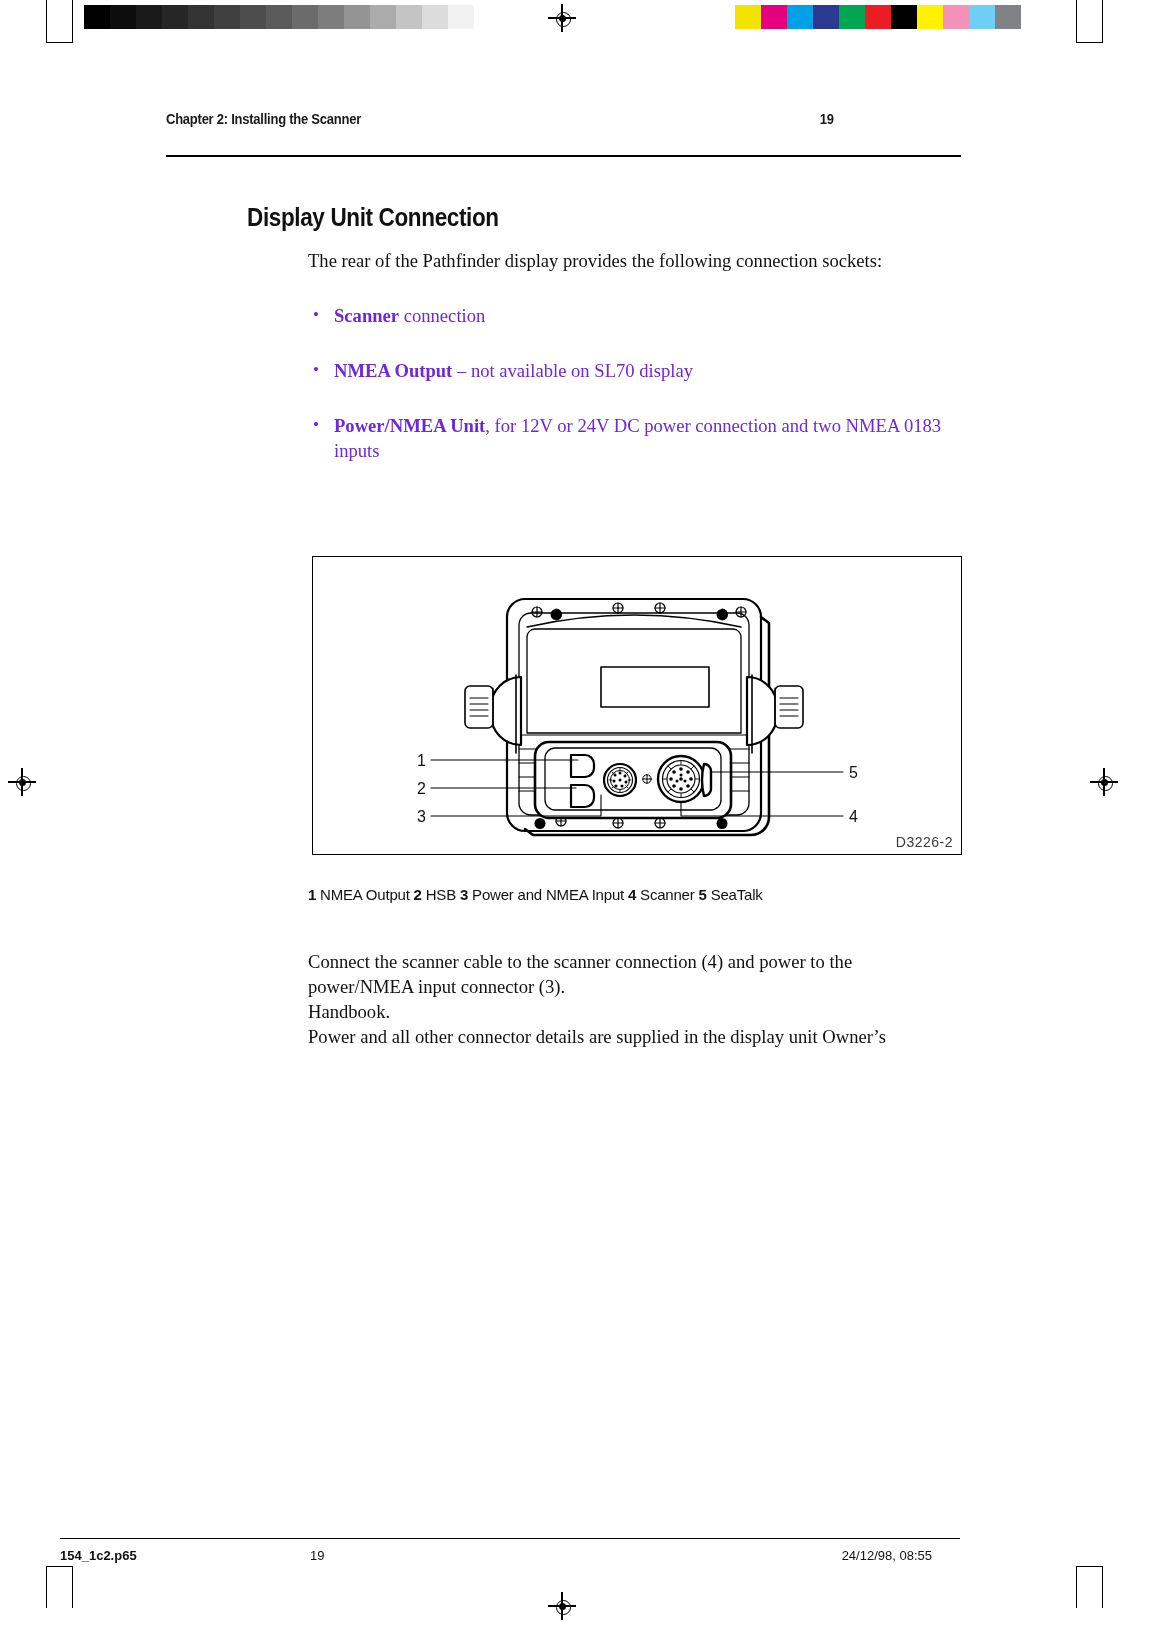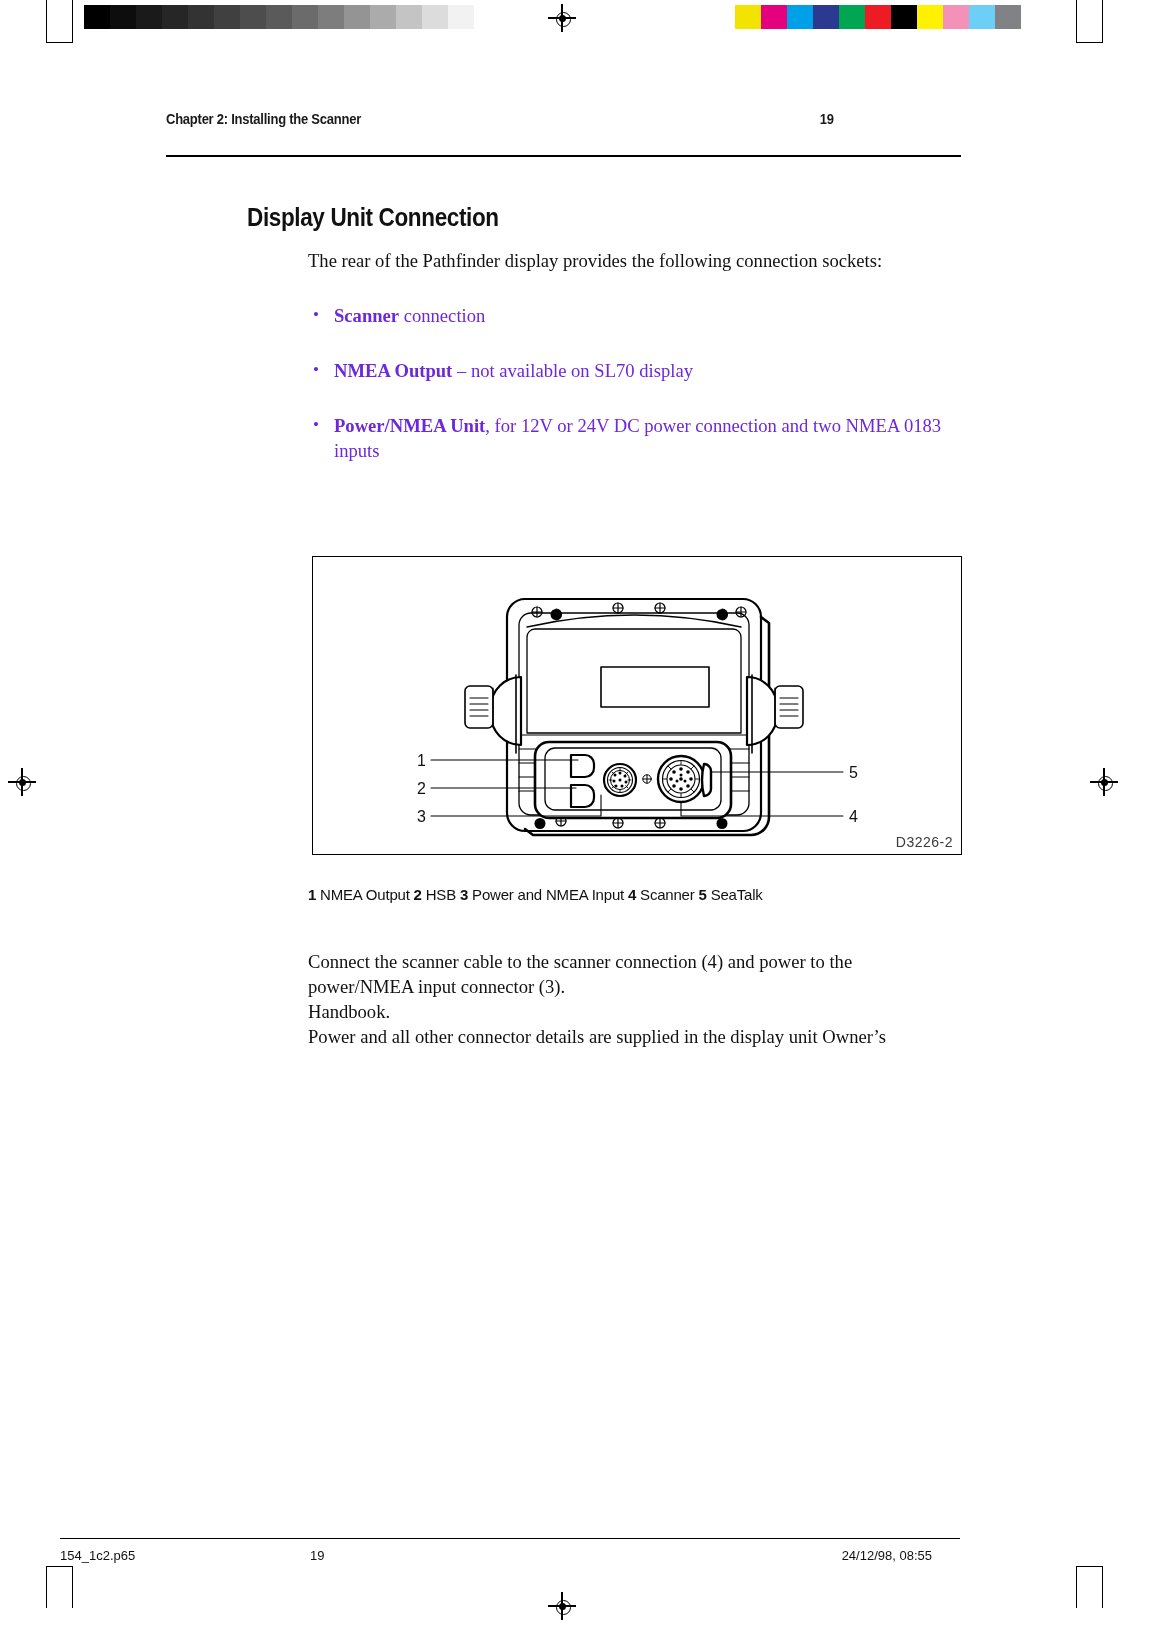--- a/index.html
+++ b/index.html
@@ -97,21 +97,21 @@
   .closing p { margin:0; font-family:"Liberation Serif", serif;
     font-size:18.6px; line-height:25px; color:#111; }
 
   
   .footer {
     position:absolute; left:60px; top:1548px; width:900px;
     font-family:"Liberation Sans", sans-serif;
     font-size:13px; color:#111;
     display:flex; align-items:baseline;
   }
-  .footer .f1 { width:250px; }
+  .footer .f1 { width:250px;font-weight:bold; }
   .footer .f2 { width:300px; }
   .footer .f3 { flex:1; text-align:right; padding-right:28px; }
   .footer-rule { position:absolute; left:60px; top:1538px; width:900px; height:1px; background:#000; }
 </style>
 </head>
 <body>
 
 <div class="calib-strip">
   <div class="grey-bars">
       <span style="background: rgb(0, 0, 0);"></span>

